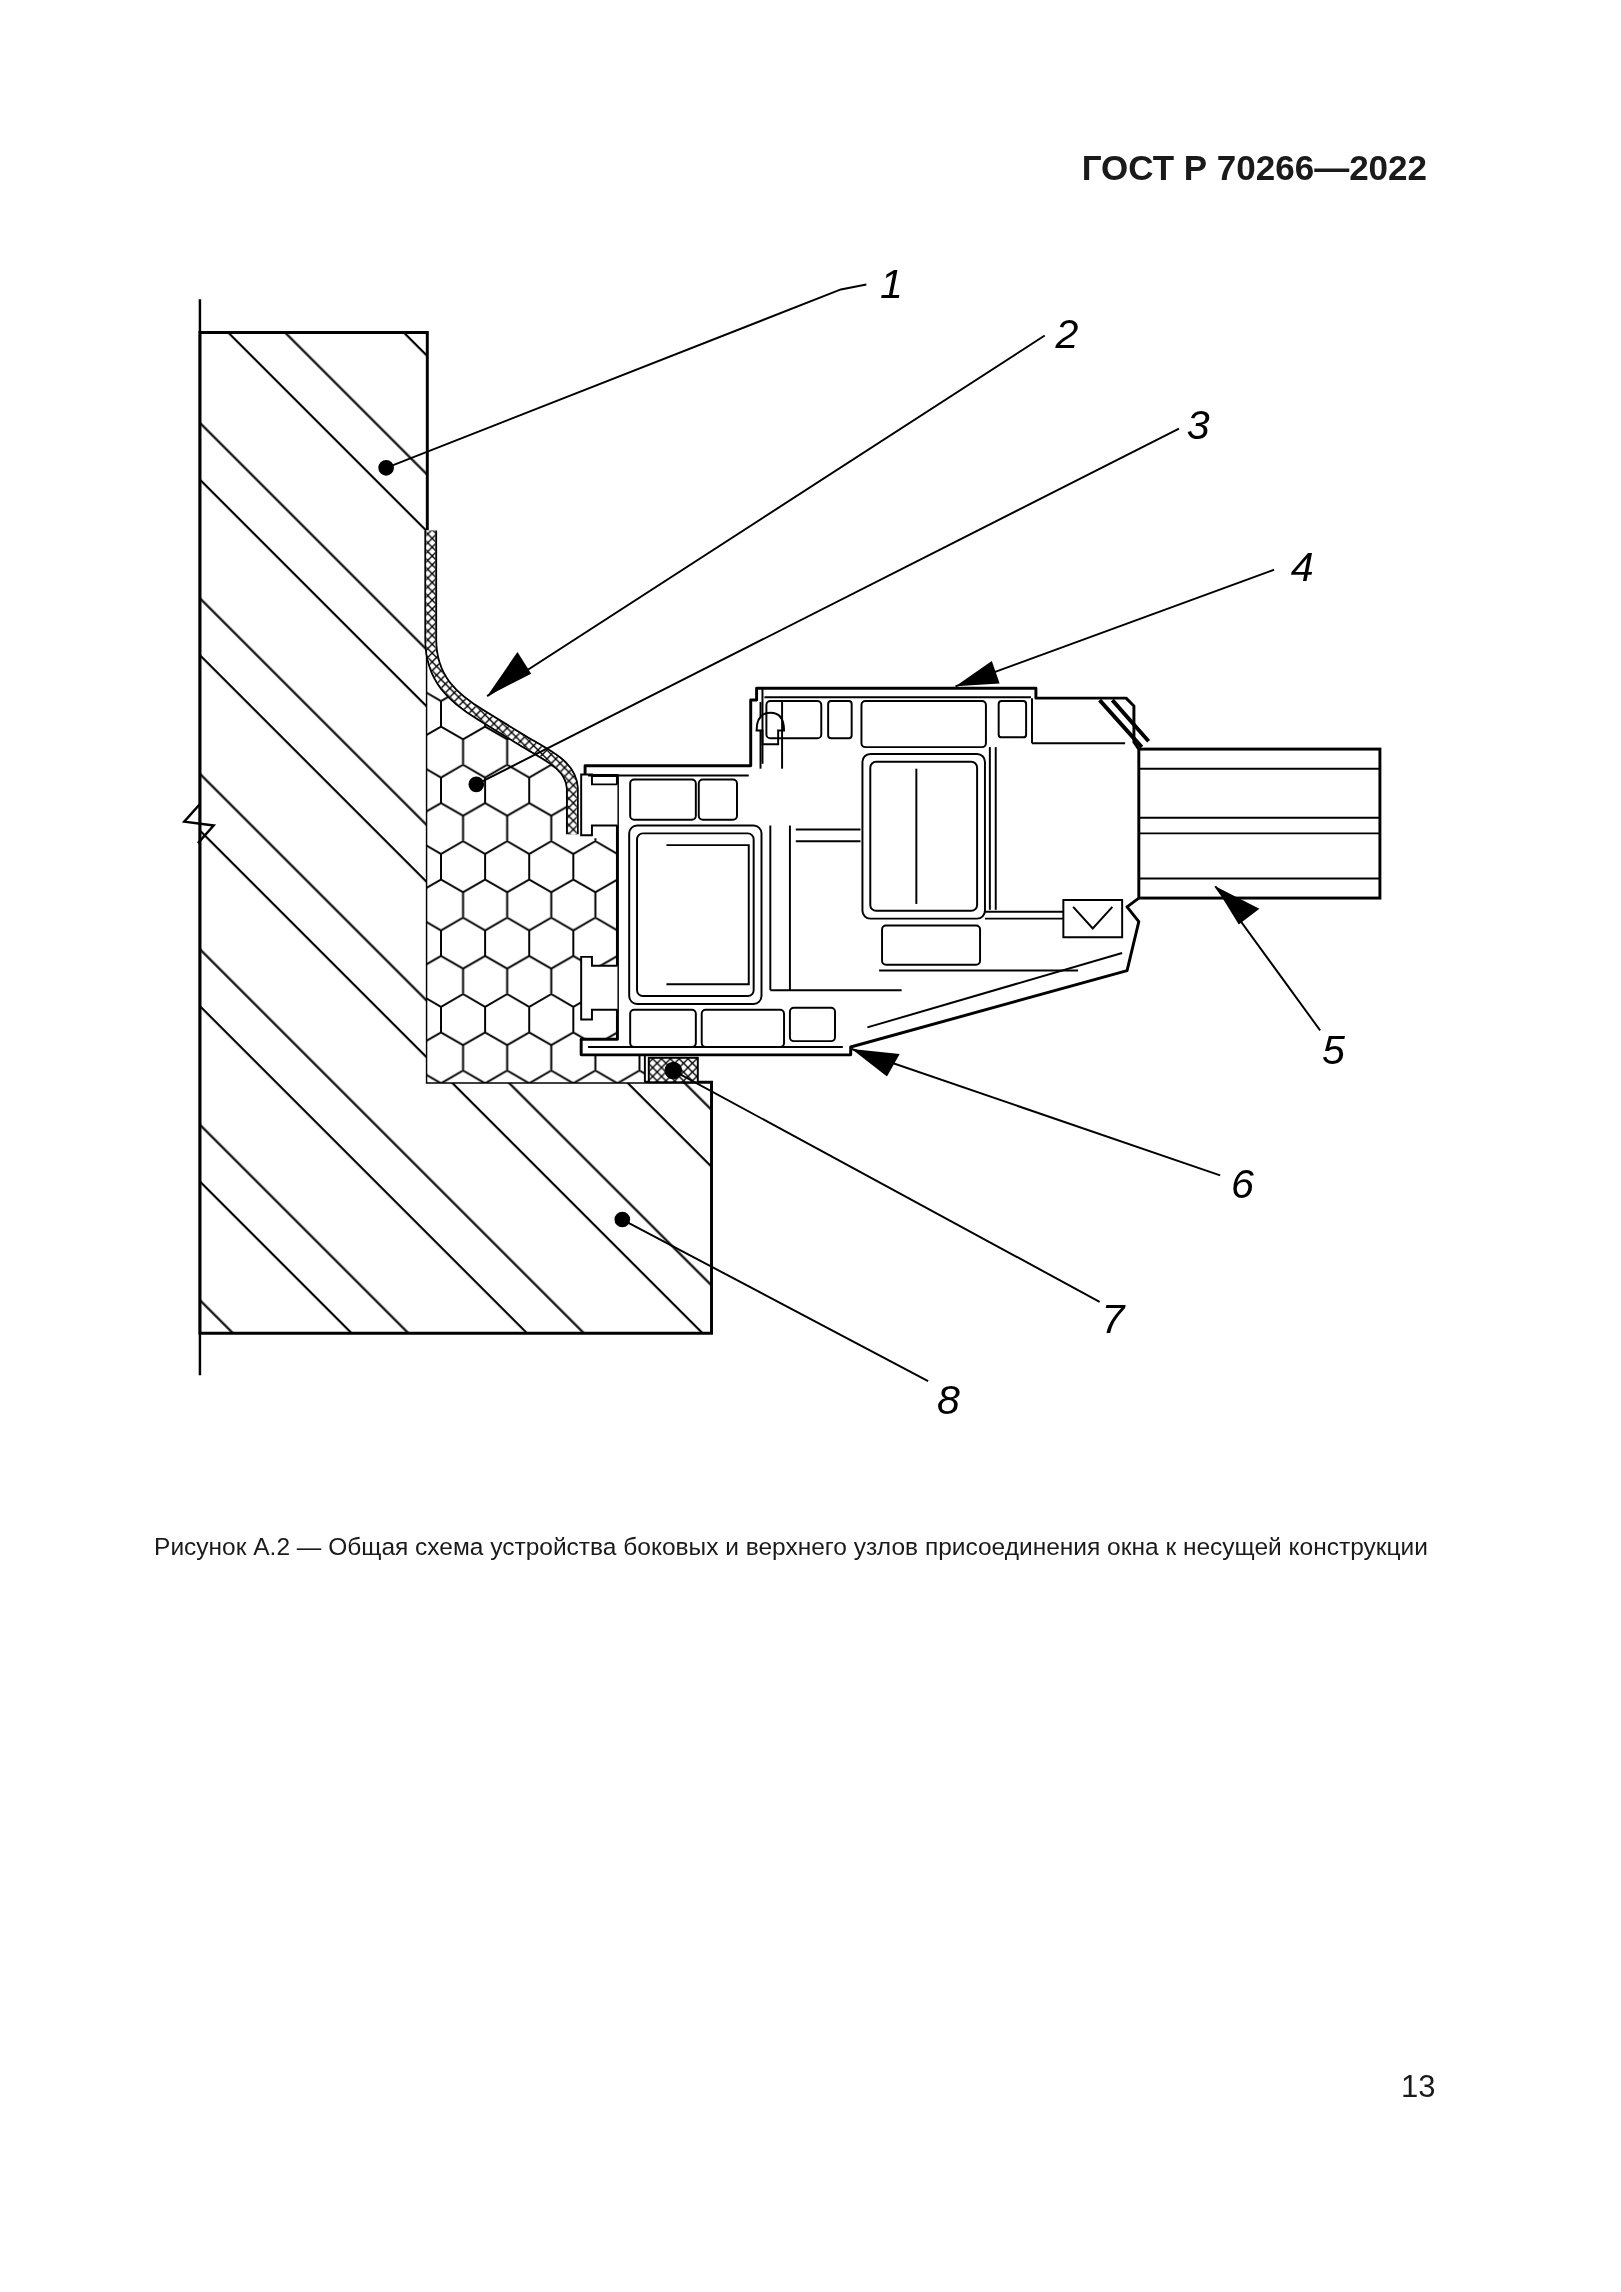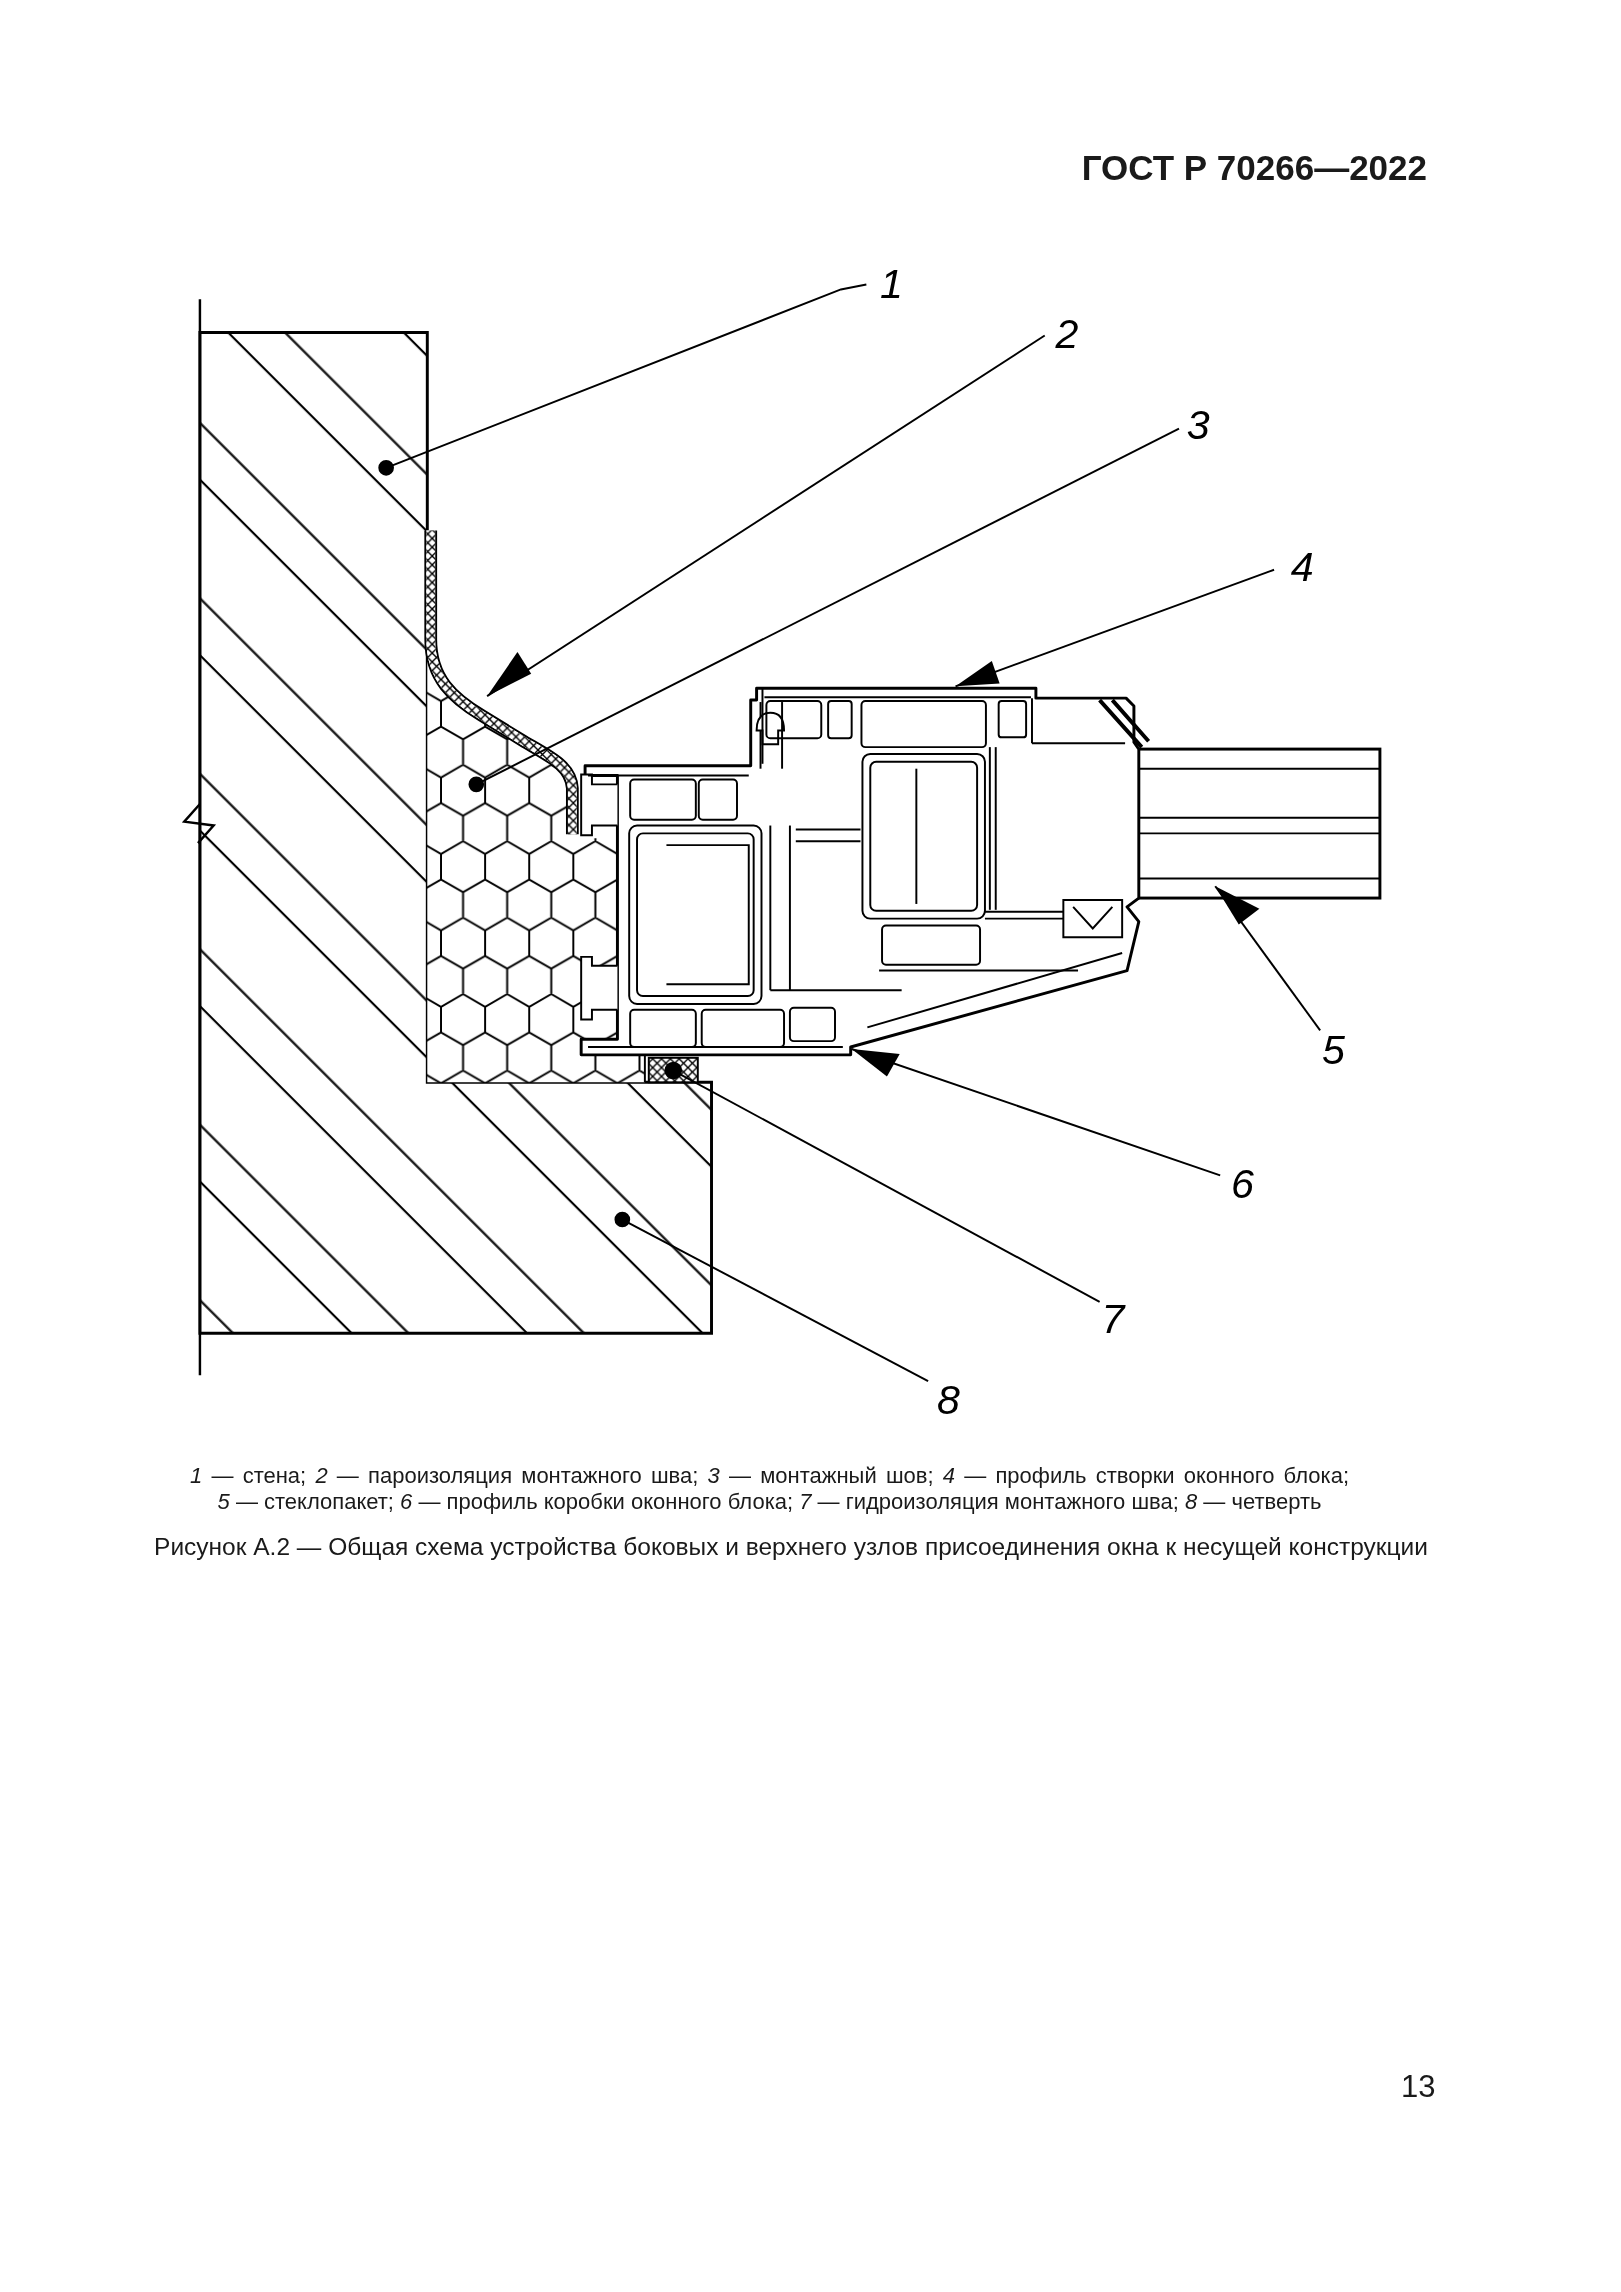--- a/index.html
+++ b/index.html
@@ -135,18 +135,16 @@
   <text x="1211" y="448">3</text>
   <text x="1317" y="592">4</text>
   <text x="1349" y="1085">5</text>
   <text x="1256" y="1222">6</text>
   <text x="1124" y="1360">7</text>
   <text x="956" y="1442">8</text>
 </g>
 </svg>
 
 <div class="cap">
-  <div class="j"><i>1</i> — стена; <i>2</i> — пароизоляция монтажного шва; <i>3</i> — монтажный шов; <i>4</i> — профиль створки оконного блока;</div>
-  <div class="c"><i>5</i> — стеклопакет; <i>6</i> — профиль коробки оконного блока; <i>7</i> — гидроизоляция монтажного шва; <i>8</i> — четверть</div>
 </div>
 <div class="fig">Рисунок А.2 — Общая схема устройства боковых и верхнего узлов присоединения окна к несущей конструкции</div>
 <div class="pg">13</div>
 
 
 </body></html>

